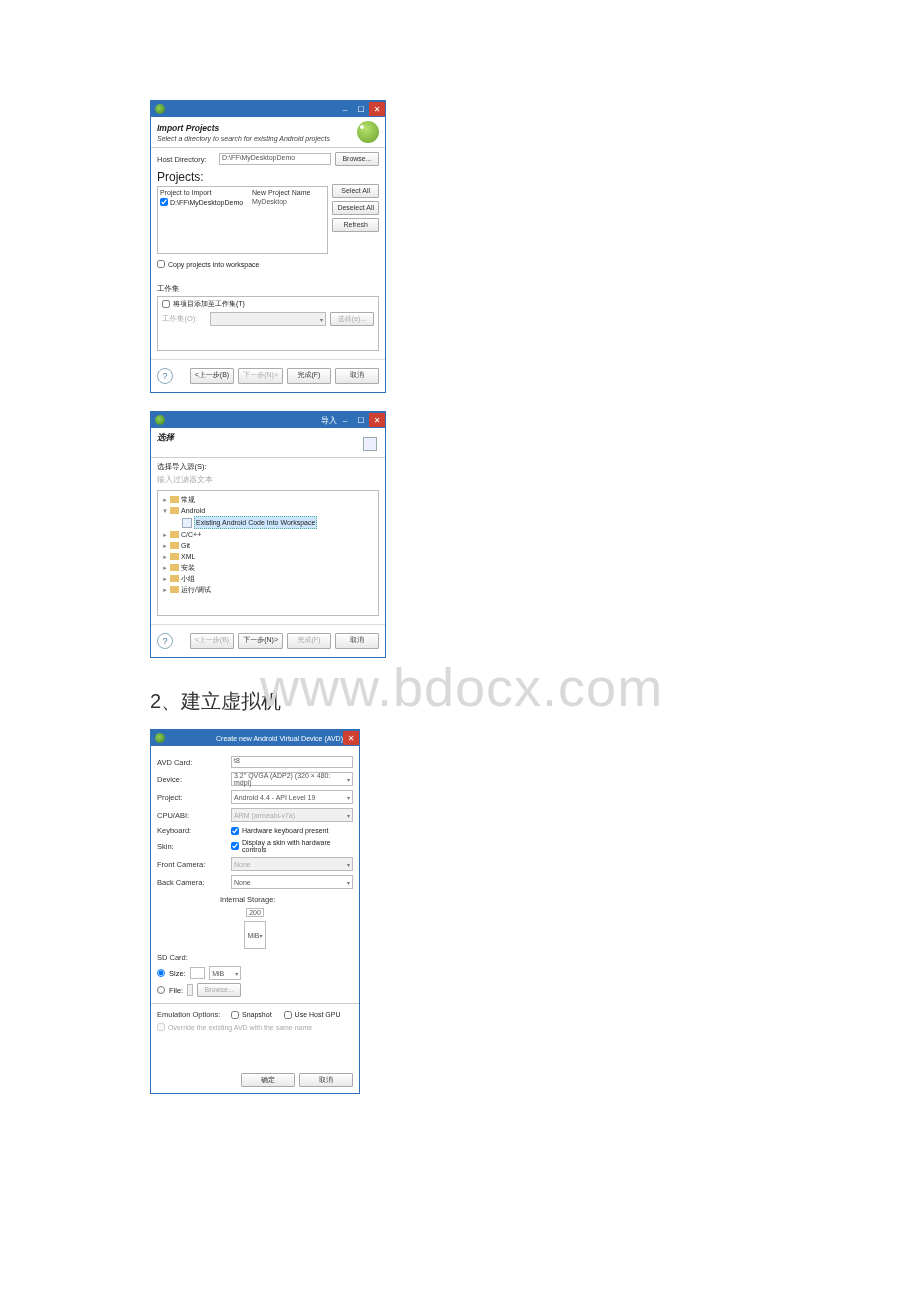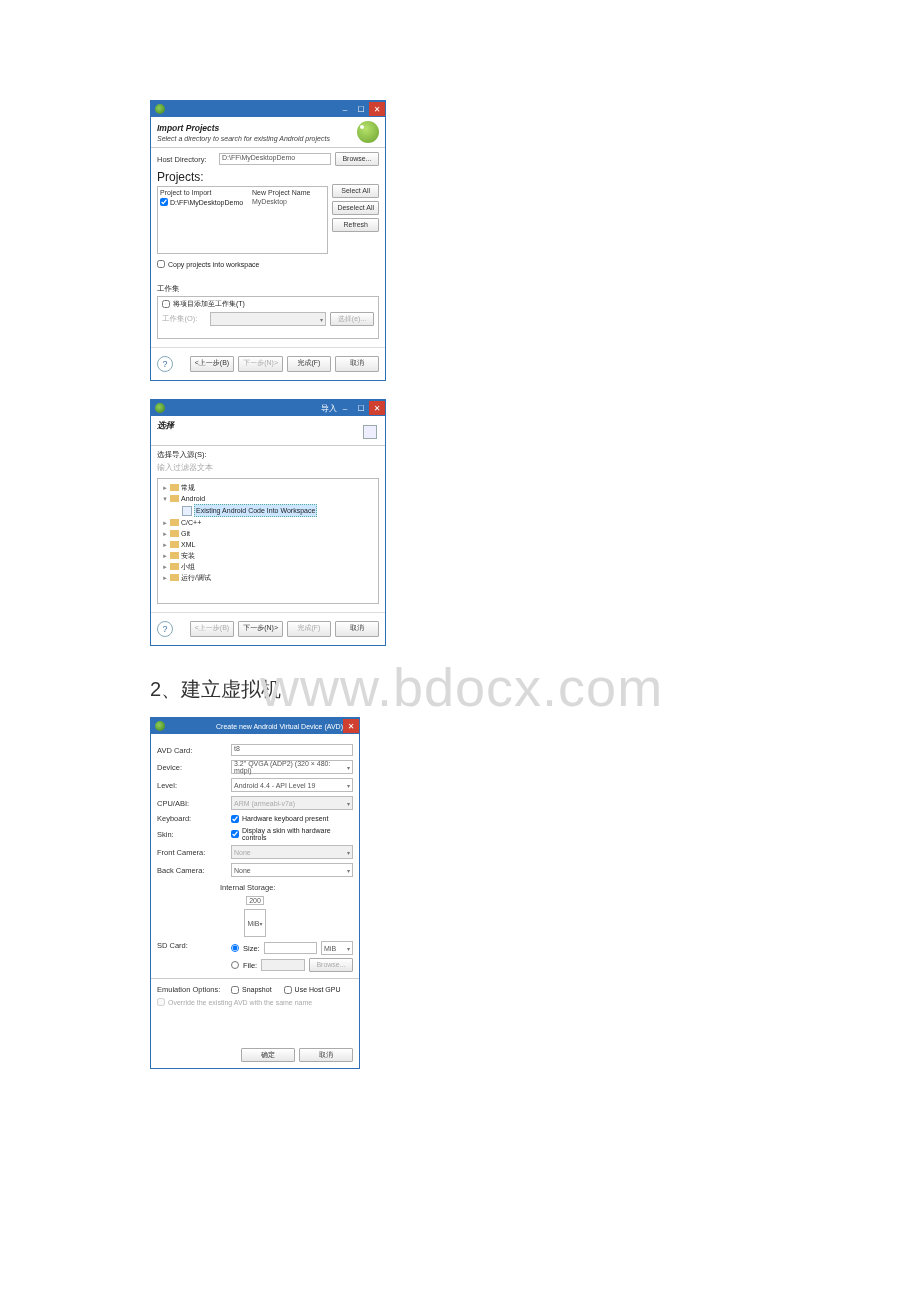--- a/index.html
+++ b/index.html
@@ -167,21 +167,21 @@
   }
   .proj-wrap { display:flex; gap:4px; }
 
   .copysec {
     font-size:7.5px;
     margin-top:4px;
   }
   .copysec .sub-indent {
     border:1px solid #bbb;
     margin: 2px 0 0 0;
-    padding: 2px 4px 8px 4px;
+    padding: 2px 4px 20px 4px;
   }
 
   .btn-row {
     display:flex;
     justify-content: flex-end;
     gap: 4px;
     padding: 8px 6px;
     border-top: 1px solid #ddd;
     margin-top: 8px;
   }
@@ -450,21 +450,21 @@
         <div class="field">t8</div>
       </div>
       <div class="form-row">
         <label>Device:</label>
         <div class="select">
             <span>3.2" QVGA (ADP2) (320 × 480: mdpi)</span>
             <span class="arr">▾</span>
           </div>
       </div>
       <div class="form-row">
-        <label>Level:</label>
+        <label>Project:</label>
         <div class="select">
             <span>Android 4.4 - API Level 19</span>
             <span class="arr">▾</span>
           </div>
       </div>
       <div class="form-row">
         <label>CPU/ABI:</label>
         <div class="select disabled">
             <span>ARM (armeabi-v7a)</span>
             <span class="arr">▾</span>
@@ -502,21 +502,21 @@
 
       <div class="form-row" style="margin-top:6px;flex-direction:column;">
         <label>Internal Storage:</label>
         <div class="field">200</div>
         <div class="select" style="flex:0 0 26px;">
             <span>MiB</span>
             <span class="arr">▾</span>
           </div>
       </div>
 
-      <div class="form-row" style="align-items:flex-start;">
+      <div class="form-row" style="align-items:flex-start;flex-direction:column;">
         <label>SD Card:</label>
         <div style="flex:1;">
           <div class="form-row" style="margin:0 0 3px 0;">
             <input type="radio" checked="" style="width: 8px; height: 8px; margin: 0px;">
             <span>Size:</span>
             <div class="field"></div>
             <div class="select" style="flex:0 0 26px;">
                 <span>MiB</span>
                 <span class="arr">▾</span>
               </div>

